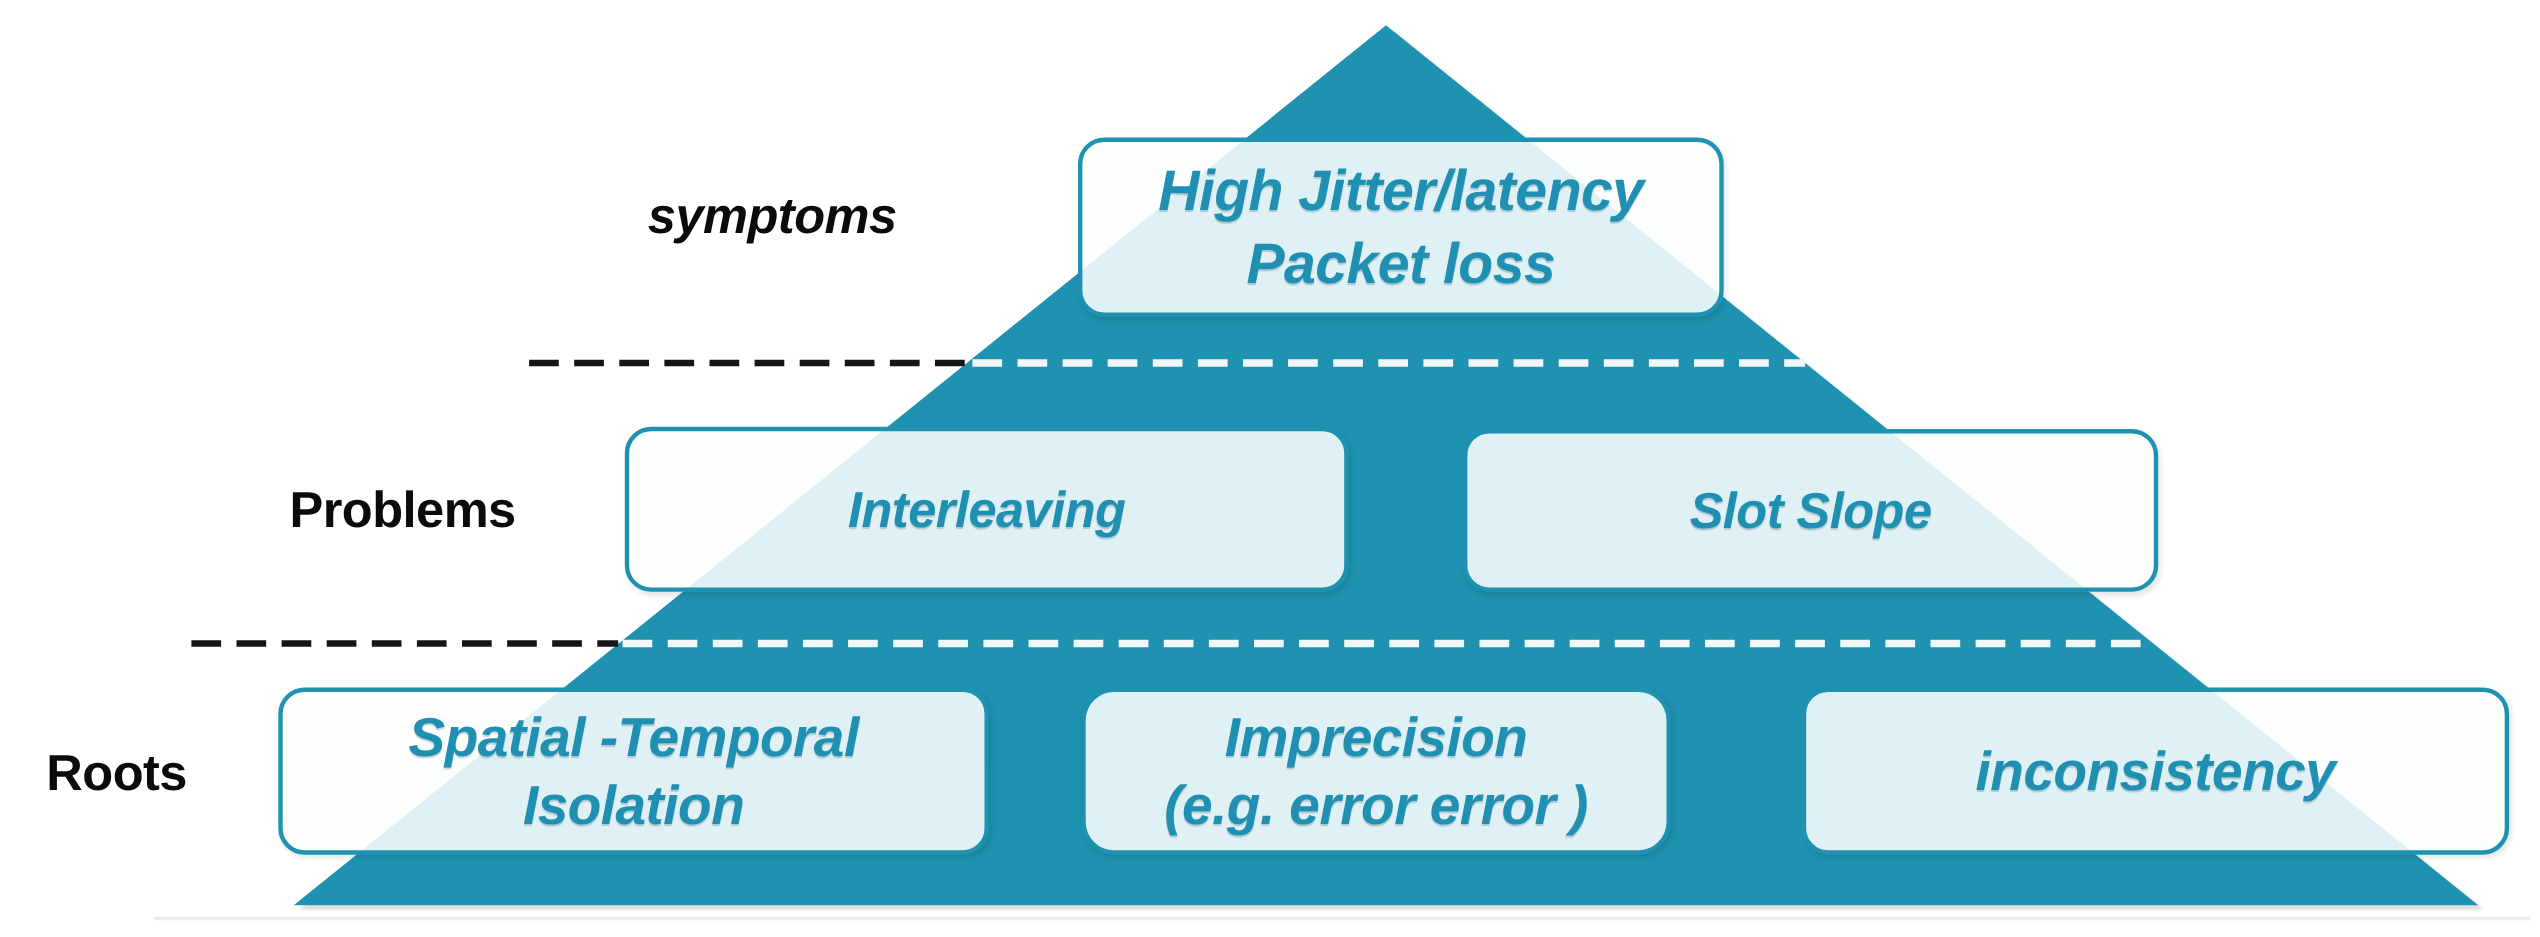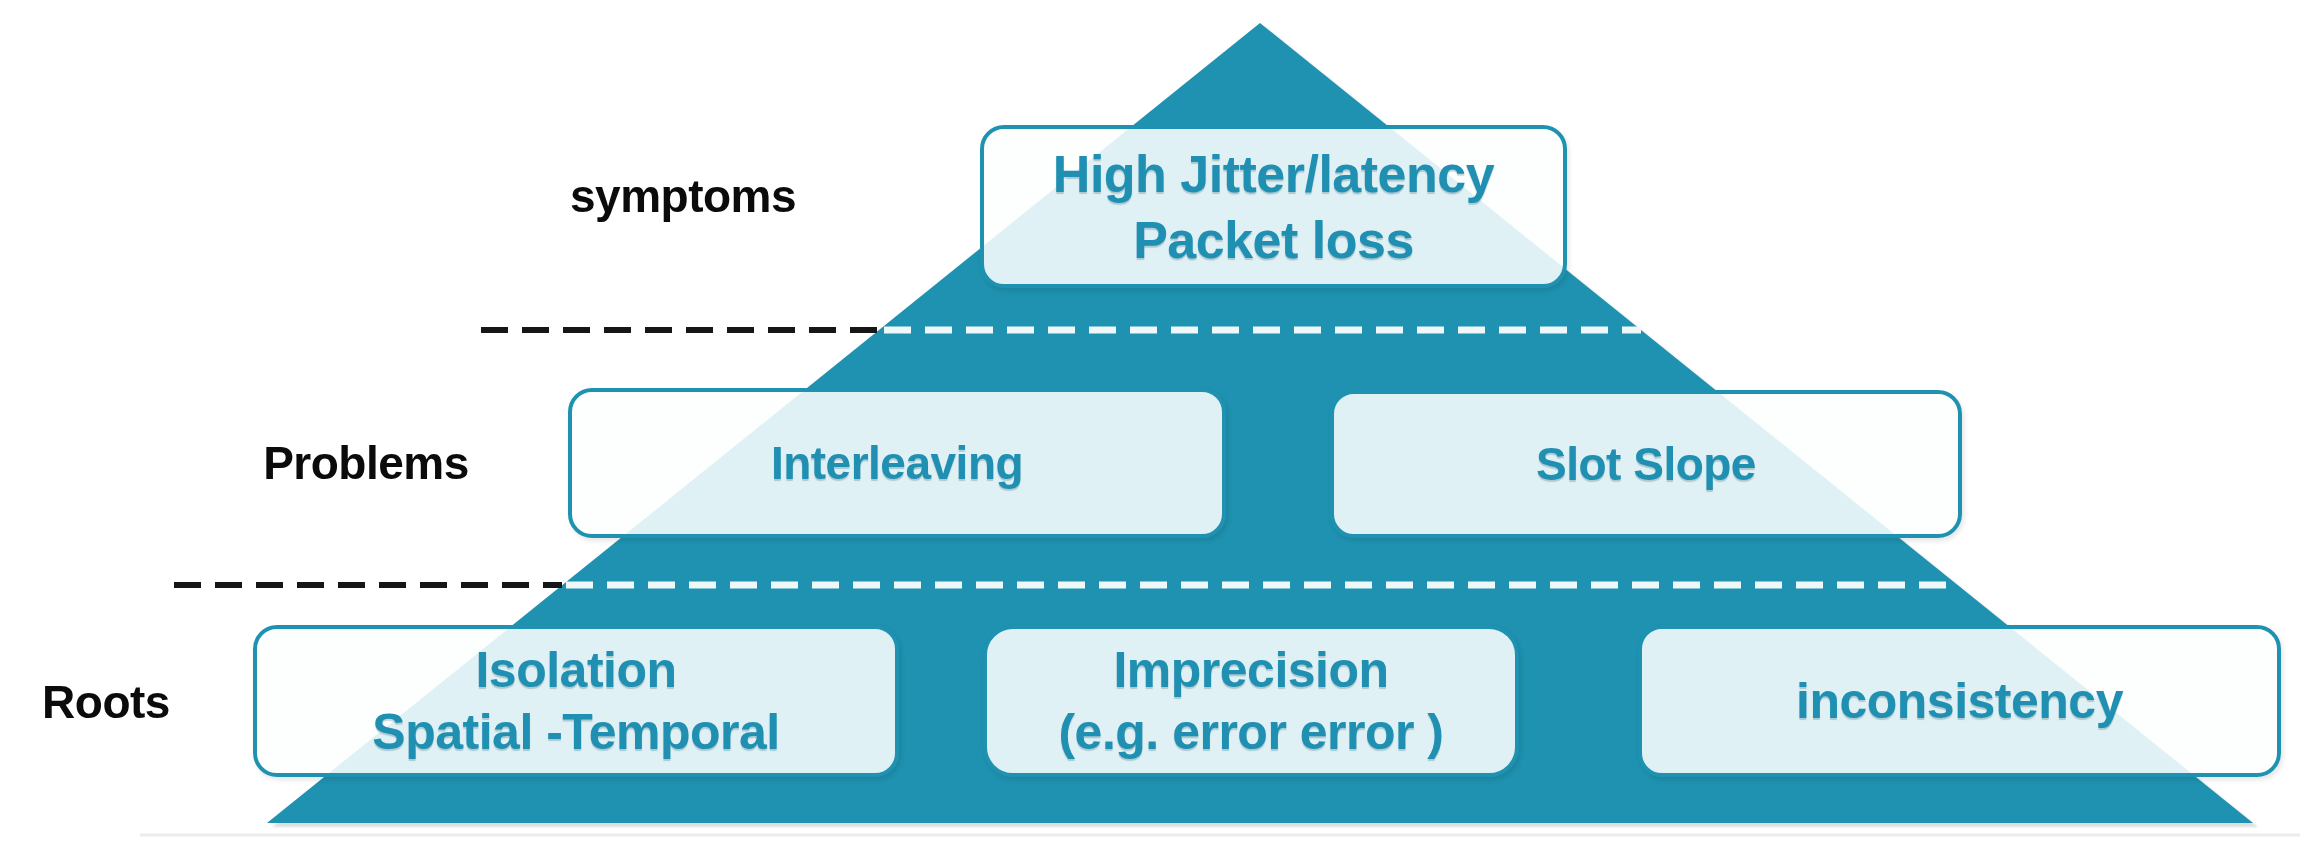--- a/index.html
+++ b/index.html
@@ -41,20 +41,21 @@
     justify-content:center;
     z-index:2;
     box-shadow:2px 3px 5px rgba(0,0,0,0.10);
   }
   .pbox .bline{
     color:var(--teal-text);
     font-weight:700;
     white-space:nowrap;
     text-shadow:0 2px 1px rgba(0,55,75,0.22);
     letter-spacing:-0.5px;
+    font-style:italic;
   }
   .box-top{left:980px;top:125px;width:587px;height:163px;}
   .box-top .bline{font-size:52px;line-height:66px;}
   .box-interleaving{left:568px;top:388px;width:658px;height:150px;}
   .box-slotslope{left:1330px;top:390px;width:632px;height:148px;}
   .box-interleaving .bline,.box-slotslope .bline{font-size:46px;line-height:60px;}
   .box-spatial{left:253px;top:625px;width:646px;height:152px;}
   .box-imprecision{left:983px;top:625px;width:536px;height:152px;border-radius:30px;}
   .box-reconfig{left:1638px;top:625px;width:643px;height:152px;}
   .box-spatial .bline,.box-imprecision .bline,.box-reconfig .bline{font-size:50px;line-height:62px;}
@@ -66,42 +67,42 @@
 
   <svg class="layer-svg" viewBox="0 0 2309 852" aria-hidden="true">
     <line class="baseline" x1="140" y1="835" x2="2300" y2="835"></line>
     <polygon class="tri" points="1260,23 267,823 2253,823"></polygon>
     <line class="dash-black" x1="481" y1="330" x2="879" y2="330"></line>
     <line class="dash-white" x1="884" y1="330" x2="1641" y2="330"></line>
     <line class="dash-black" x1="174" y1="585" x2="562" y2="585"></line>
     <line class="dash-white" x1="566" y1="585" x2="1958" y2="585"></line>
   </svg>
 
-  <div class="tier-label" style="left:683px;top:196px;">symptoms</div>
+  <div class="tier-label" style="left:702px;top:196px;font-style:italic;">symptoms</div>
 
   <div class="tier-label" style="left:366px;top:463px;">Problems</div>
 
   <div class="tier-label" style="left:106px;top:702px;">Roots</div>
 
   <div class="pbox box-top">
     <span class="bline">High Jitter/latency</span>
     <span class="bline">Packet loss</span>
   </div>
 
   <div class="pbox box-interleaving">
     <span class="bline">Interleaving</span>
   </div>
 
   <div class="pbox box-slotslope">
     <span class="bline">Slot Slope</span>
   </div>
 
   <div class="pbox box-spatial">
+    <span class="bline">Spatial -Temporal</span>
     <span class="bline">Isolation</span>
-    <span class="bline">Spatial -Temporal</span>
   </div>
 
   <div class="pbox box-imprecision">
     <span class="bline">Imprecision</span>
     <span class="bline">(e.g. error error )</span>
   </div>
 
   <div class="pbox box-reconfig">
     <span class="bline">inconsistency</span>
   </div>

